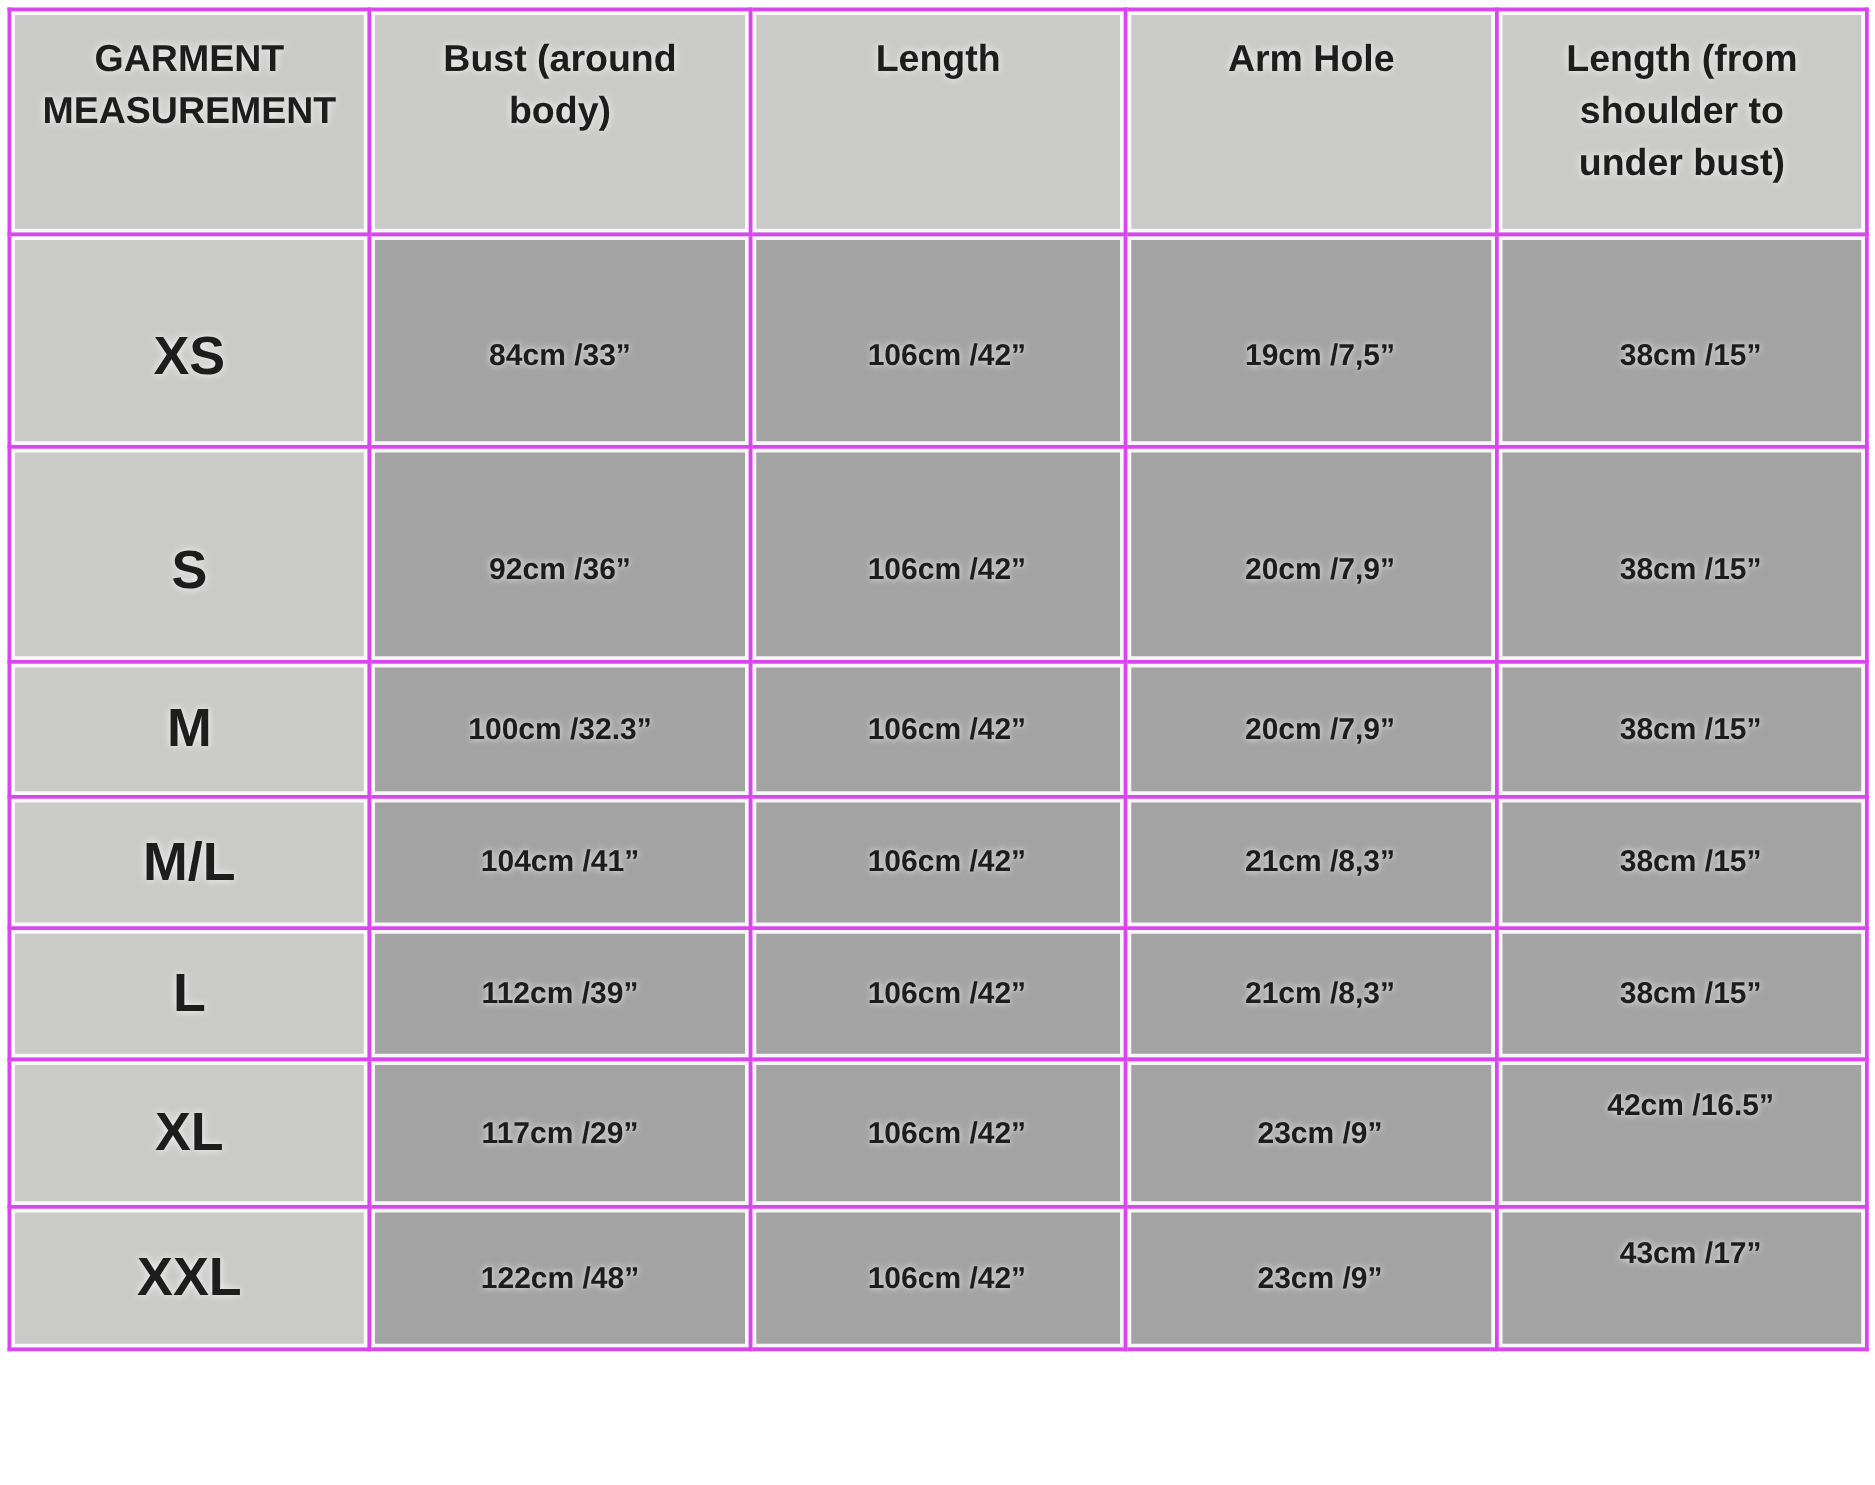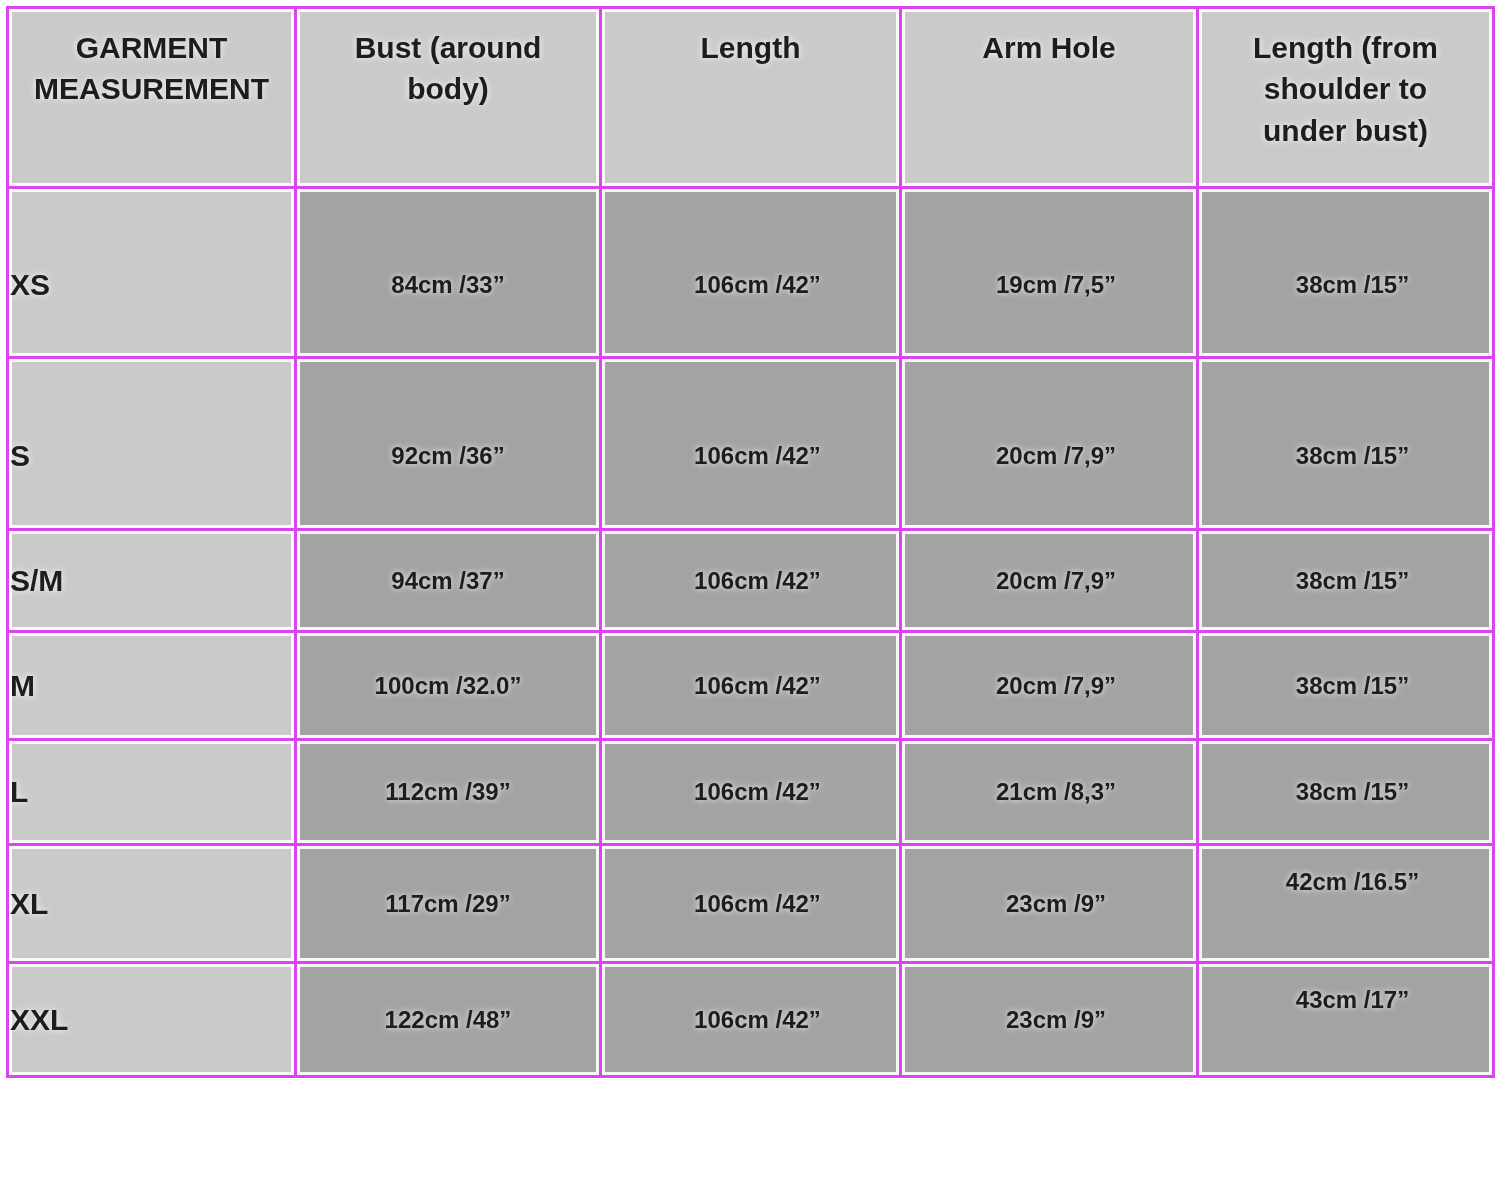--- a/index.html
+++ b/index.html
@@ -48,22 +48,23 @@
   tr.r0 { height: 170px; }
   tr.r1 { height: 172px; }
   tr.r2 { height: 102px; }
   tr.r3 { height: 108px; }
   tr.r4 { height: 105px; }
   tr.r5 { height: 105px; }
   tr.r6 { height: 118px; }
   tr.r7 { height: 114px; }
   td.size {
     background: #cacac9;
+    text-align: center;
     vertical-align: middle;
-    font-size: 30px;
+    font-size: 43px;
     text-shadow: 0 0 7px rgba(255,255,255,0.9);
   }
   td.c {
     background: #a3a3a3;
     vertical-align: middle;
     font-size: 24px;
     white-space: nowrap;
     text-shadow: 0 0 6px rgba(255,255,255,0.85);
   }
   td.c.ctr { text-align: center; }
@@ -105,36 +106,36 @@
     </tr>
 
     <tr class="r1 tall">
       <td class="size">S</td>
       <td class="c ctr">92cm /36”</td>
       <td class="c lft">106cm /42”</td>
       <td class="c lft">20cm /7,9”</td>
       <td class="c lft">38cm /15”</td>
     </tr>
 
-    <tr class="r2">
-      <td class="size">S/M</td>
-      <td class="c ctr">94cm /37”</td>
+
+    <tr class="r3">
+      <td class="size">M</td>
+      <td class="c ctr">100cm /32.3”</td>
       <td class="c lft">106cm /42”</td>
       <td class="c lft">20cm /7,9”</td>
       <td class="c lft">38cm /15”</td>
     </tr>
 
-    <tr class="r3">
-      <td class="size">M</td>
-      <td class="c ctr">100cm /32.0”</td>
+    <tr class="r4">
+      <td class="size">M/L</td>
+      <td class="c ctr">104cm /41”</td>
       <td class="c lft">106cm /42”</td>
-      <td class="c lft">20cm /7,9”</td>
+      <td class="c lft">21cm /8,3”</td>
       <td class="c lft">38cm /15”</td>
     </tr>
-
 
     <tr class="r5">
       <td class="size">L</td>
       <td class="c ctr">112cm /39”</td>
       <td class="c lft">106cm /42”</td>
       <td class="c lft">21cm /8,3”</td>
       <td class="c lft">38cm /15”</td>
     </tr>
 
     <tr class="r6">

